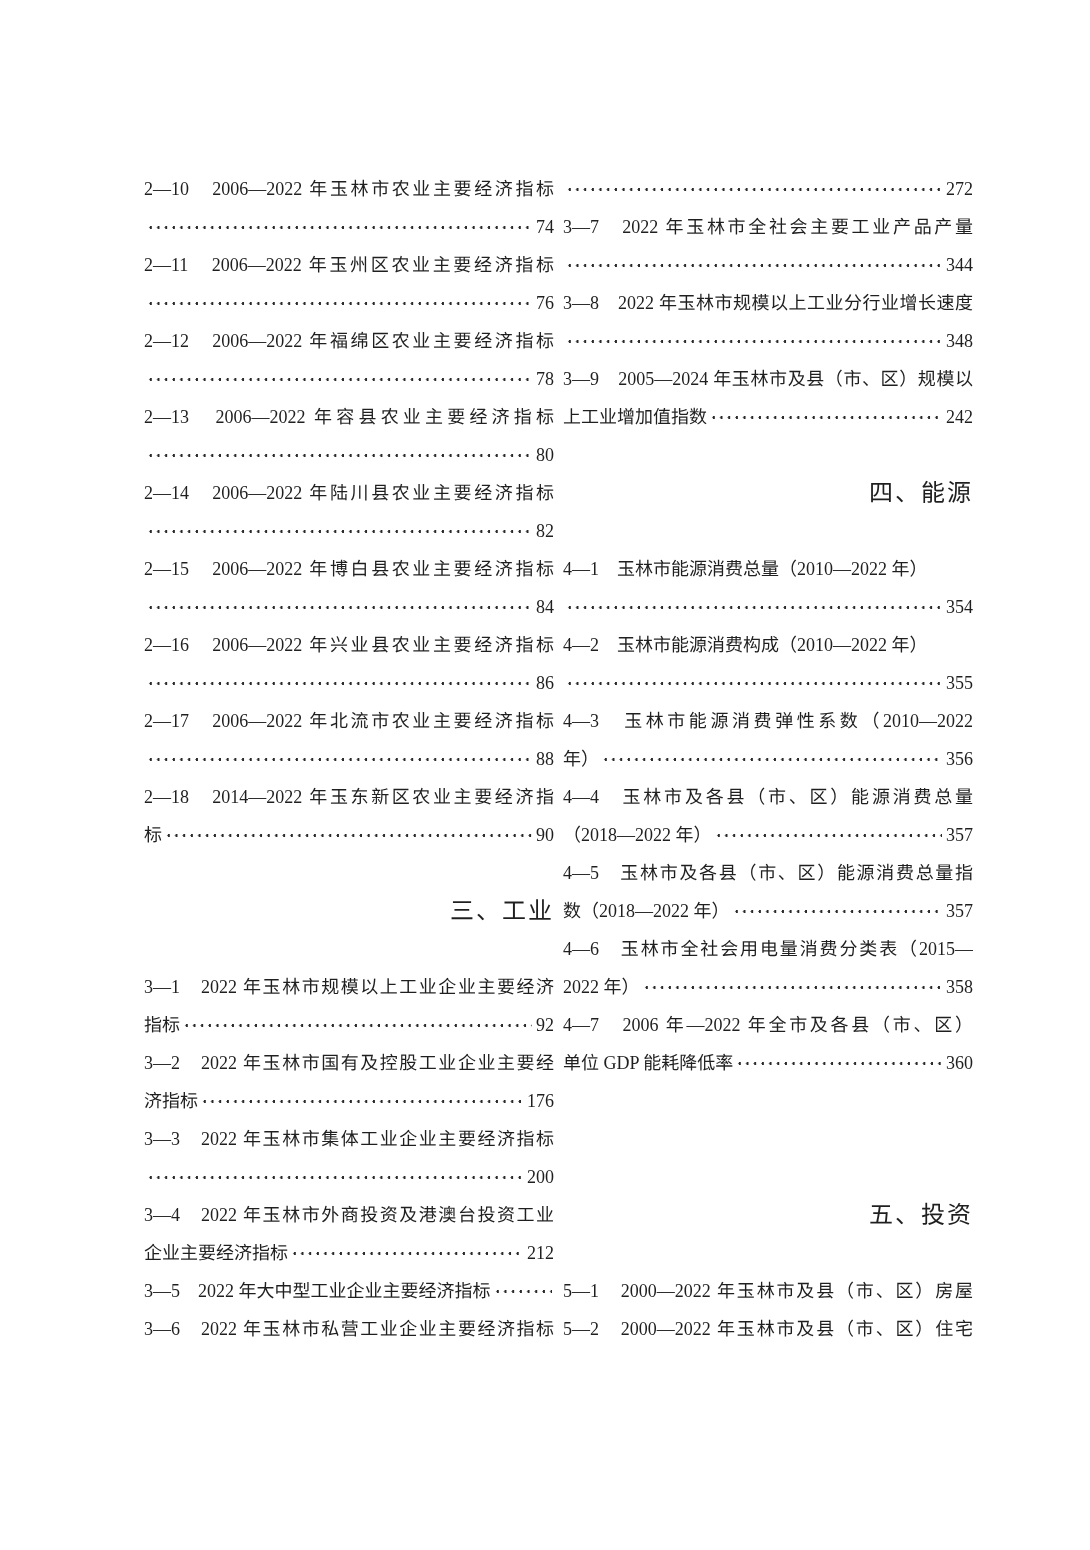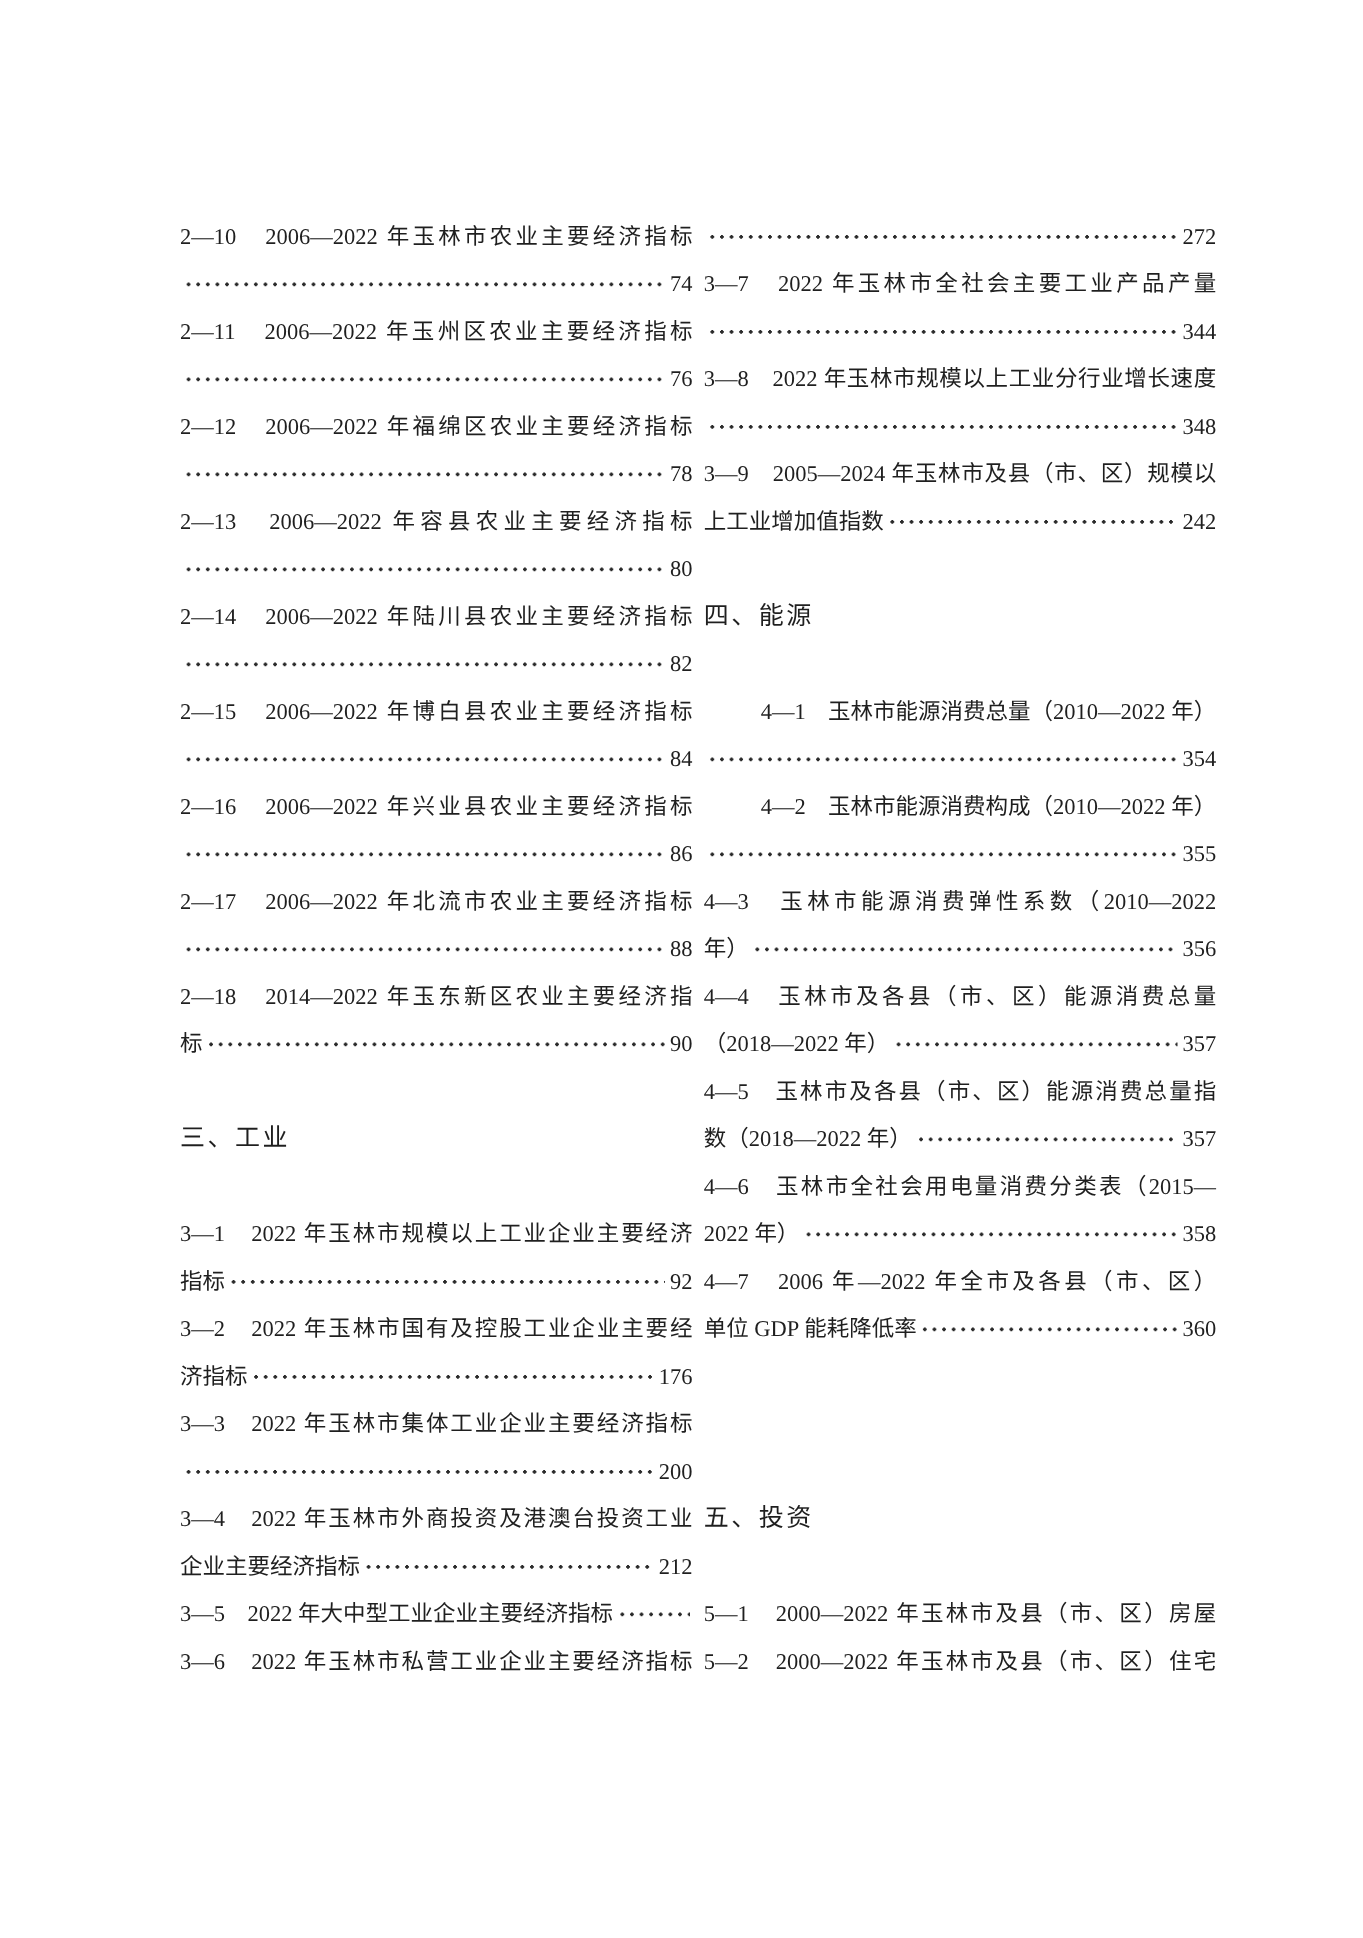--- a/index.html
+++ b/index.html
@@ -9,37 +9,37 @@
     color:#1f1f1f;
     font-family:"Liberation Serif","DejaVu Serif",serif;
   }
   .page{position:relative;width:1090px;height:1550px;overflow:hidden;background:#ffffff;}
   .col{position:absolute;top:170px;width:410px;}
   #col-left{left:144px;}
   #col-right{left:563px;}
   .line{height:38px;font-size:18px;overflow:hidden;}
   .title{line-height:38px;white-space:normal;}
   .just{text-align:justify;text-align-last:justify;}
-  .nat{text-align:right;margin-left:16px;}
+  .nat{text-align:left;}
   .flexline{display:flex;align-items:baseline;line-height:38px;}
   .txt{white-space:pre;}
   .dots{
     flex:1;
     align-self:center;
     height:9px;
     margin:0 2px 0 3px;
     background-image:radial-gradient(circle 1.4px at 3.8px 50%, #2a2a2a 99%, rgba(0,0,0,0) 101%);
     background-size:7.7px 9px;
     background-repeat:repeat-x;
     background-position:left center;
   }
   .pg{padding-left:2px;}
   .section{
-    text-align:left;
-    font-size:20px;
+    text-align:right;
+    font-size:24px;
     line-height:38px;
     letter-spacing:2px;
   }
   .gap{}
 </style>
 </head>
 <body>
 
 <div class="page">
   <div class="col" id="col-left">

